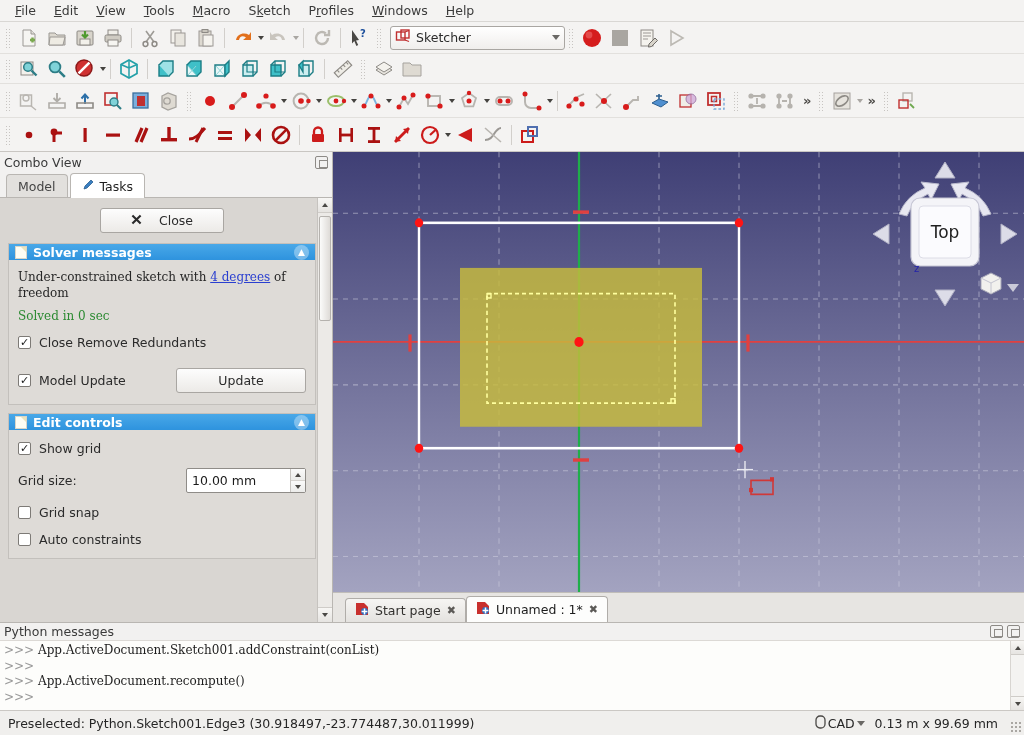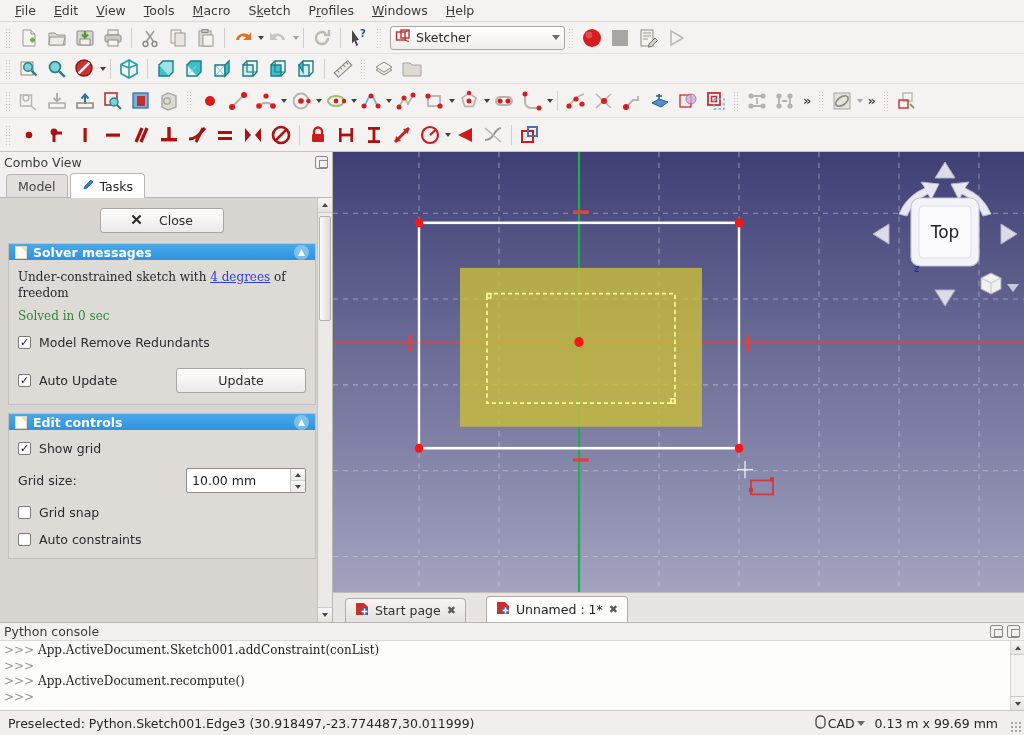--- a/index.html
+++ b/index.html
@@ -154,21 +154,21 @@
   .view3d svg { position:absolute; inset:0; width:100%; height:100%; }
   .navcube { position:absolute; }
   .axis-ind { position:absolute; right:6px; bottom:6px; }
 
   
   .doctabs { height:30px; display:flex; align-items:flex-end; background:#e7e5e2; border-top:1px solid #c0bdb9; padding-left:12px; flex-shrink:0; }
   .dtab {
     height:24px; padding:0 9px; display:flex; align-items:center; gap:6px;
     font-size:12.5px; border:1px solid #b0adA9; border-bottom:none;
     border-radius:4px 4px 0 0; background:linear-gradient(#f6f5f3,#e4e2df); color:#33312f;
-    margin-right:20px;
+    margin-right:0;
   }
   .dtab.active { background:#fdfdfc; height:26px; color:#1c1c1c; }
   .x-btn { font-size:11px; color:#5c5a57; font-weight:bold; }
 
   
   .pyc { height:88px; background:#fdfdfb; border-top:1px solid #b9b6b2; display:flex; flex-direction:column; flex-shrink:0; position:relative; }
   .pyc-title {
     height:18px; display:flex; align-items:center; padding:0 4px;
     font-size:12.5px; color:#3a3a3a; background:#f2f1f0; border-bottom:1px solid #dcd9d5;
   }
@@ -816,27 +816,27 @@
             <span class="collapse-btn">▲</span>
           </div>
           <div class="group-body">
             <div class="msg">
               <span>Under-constrained sketch with </span><a href="#">4 degrees</a><span> of freedom</span>
             </div>
             <div class="solved">Solved in 0 sec</div>
 
             <div class="chk-row">
               <span class="chk">✓</span>
-              <span>Model Remove Redundants</span>
+              <span>Close Remove Redundants</span>
             </div>
 
             <div class="row-update">
               <div class="chk-row">
                 <span class="chk">✓</span>
-                <span>Auto Update</span>
+                <span>Model Update</span>
               </div>
               <div class="btn upd-btn">
                 <span>Update</span>
               </div>
             </div>
           </div>
         </div>
 
         <div class="group">
           <div class="group-head">
@@ -1010,21 +1010,21 @@
           </span>
           <span>Unnamed : 1*</span>
           <span class="x-btn">✖</span>
         </div>
       </div>
     </div>
   </div>
 
   <div class="pyc">
     <div class="pyc-title">
-      <span class="t">Python console</span>
+      <span class="t">Python messages</span>
       <span class="float-ico" style="margin-right:4px"></span>
       <span class="float-ico"></span>
     </div>
     <div class="pyc-body" id="pyc-body">
         <div class="pyline"><span class="pr">&gt;&gt;&gt; </span>App.ActiveDocument.Sketch001.addConstraint(conList)</div>
         <div class="pyline"><span class="pr">&gt;&gt;&gt; </span></div>
         <div class="pyline"><span class="pr">&gt;&gt;&gt; </span>App.ActiveDocument.recompute()</div>
         <div class="pyline"><span class="pr">&gt;&gt;&gt; </span></div>
       </div>
     <div class="pyc-scroll">

